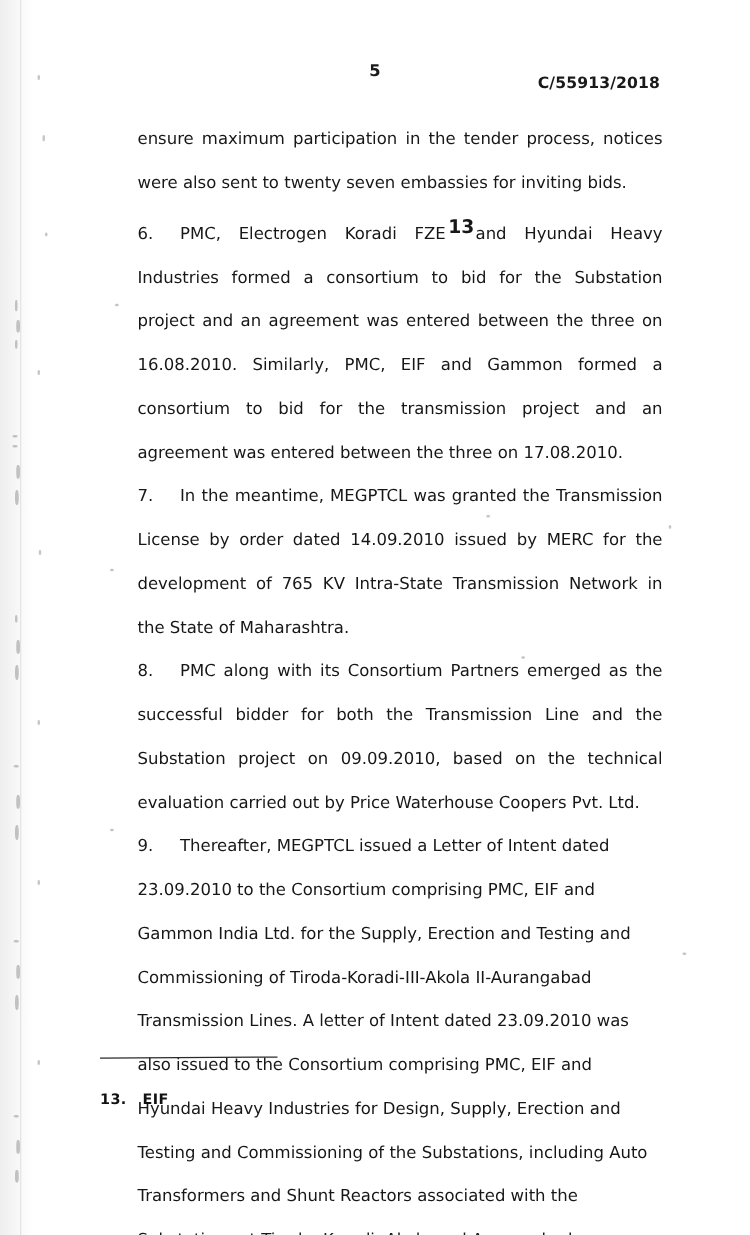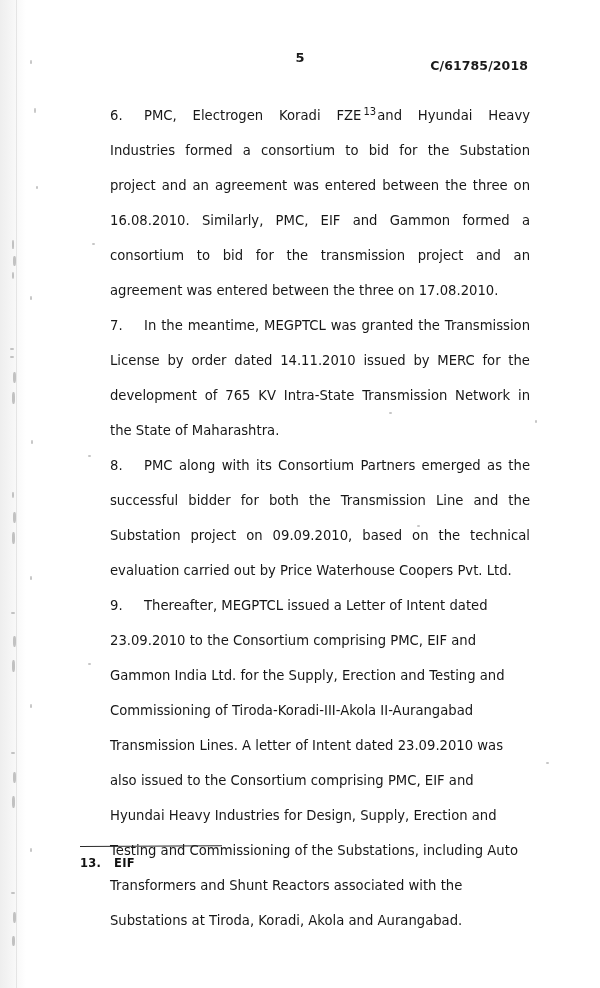--- a/index.html
+++ b/index.html
@@ -88,22 +88,22 @@
     color: #171717;
   }
   .para.jusify-off {
     text-align: left;
   }
   .para .num {
     display: inline-block;
     min-width: 34px;
   }
   .para sup {
-    font-size: 10px;
-    font-weight: normal;
+    font-size: 15px;
+    font-weight: bold;
     vertical-align: super;
     padding-left: 2px;
     padding-right: 1px;
   }
 
   
   #footnote-block {
     position: absolute;
     left: 80px;
     top: 846px;
@@ -119,20 +119,21 @@
   #footnote-entry {
     margin-top: 9px;
     font-size: 11.5px;
     font-weight: bold;
     letter-spacing: 0.3px;
     color: #111111;
   }
   #footnote-entry .fn-num {
     display: inline-block;
     min-width: 34px;
+    margin-top: 16px;
   }
 </style>
 </head>
 <body>
 
 <div id="page-sheet">
 
   <div id="scan-edge-shadow"></div>
   <div id="scan-fold-line"></div>
 
@@ -166,32 +167,35 @@
   <div class="margin-speck" style="left:92px;  top:243px; width:3px; height:2px;"></div>
   <div class="margin-speck" style="left:88px;  top:455px; width:3px; height:2px;"></div>
   <div class="margin-speck" style="left:88px;  top:663px; width:3px; height:2px;"></div>
   <div class="margin-speck" style="left:546px; top:762px; width:3px; height:2px;"></div>
   <div class="margin-speck" style="left:389px; top:412px; width:3px; height:2px;"></div>
   <div class="margin-speck" style="left:535px; top:420px; width:2px; height:3px;"></div>
   <div class="margin-speck" style="left:417px; top:525px; width:3px; height:2px;"></div>
 
   <div id="doc-header">
     <div id="page-number">5</div>
-    <div id="case-number">C/61785/2018</div>
+    <div id="case-number">C/55913/2018</div>
   </div>
 
   <div id="doc-body">
 
+    <p class="para">
+      <span>ensure maximum participation in the tender process, notices were also sent to twenty seven embassies for inviting bids.</span>
+    </p>
 
     <p class="para">
       <span class="num">6.</span><span>PMC, Electrogen Koradi FZE</span><sup>13</sup><span>and Hyundai Heavy Industries formed a consortium to bid for the Substation project and an agreement was entered between the three on 16.08.2010. Similarly, PMC, EIF and Gammon formed a consortium to bid for the transmission project and an agreement was entered between the three on 17.08.2010.</span>
     </p>
 
     <p class="para">
-      <span class="num">7.</span><span>In the meantime, MEGPTCL was granted the Transmission License by order dated 14.11.2010 issued by MERC for the development of 765 KV Intra-State Transmission Network in the State of Maharashtra.</span>
+      <span class="num">7.</span><span>In the meantime, MEGPTCL was granted the Transmission License by order dated 14.09.2010 issued by MERC for the development of 765 KV Intra-State Transmission Network in the State of Maharashtra.</span>
     </p>
 
     <p class="para">
       <span class="num">8.</span><span>PMC along with its Consortium Partners emerged as the successful bidder for both the Transmission Line and the Substation project on 09.09.2010, based on the technical evaluation carried out by Price Waterhouse Coopers Pvt. Ltd.</span>
     </p>
 
     <p class="para jusify-off">
       <span class="num">9.</span><span>Thereafter, MEGPTCL issued a Letter of Intent dated 23.09.2010 to the Consortium comprising PMC, EIF and Gammon India Ltd. for the Supply, Erection and Testing and Commissioning of Tiroda-Koradi-III-Akola II-Aurangabad Transmission Lines. A letter of Intent dated 23.09.2010 was also issued to the Consortium comprising PMC, EIF and Hyundai Heavy Industries for Design, Supply, Erection and Testing and Commissioning of the Substations, including Auto Transformers and Shunt Reactors associated with the Substations at Tiroda, Koradi, Akola and Aurangabad.</span>
     </p>
 

